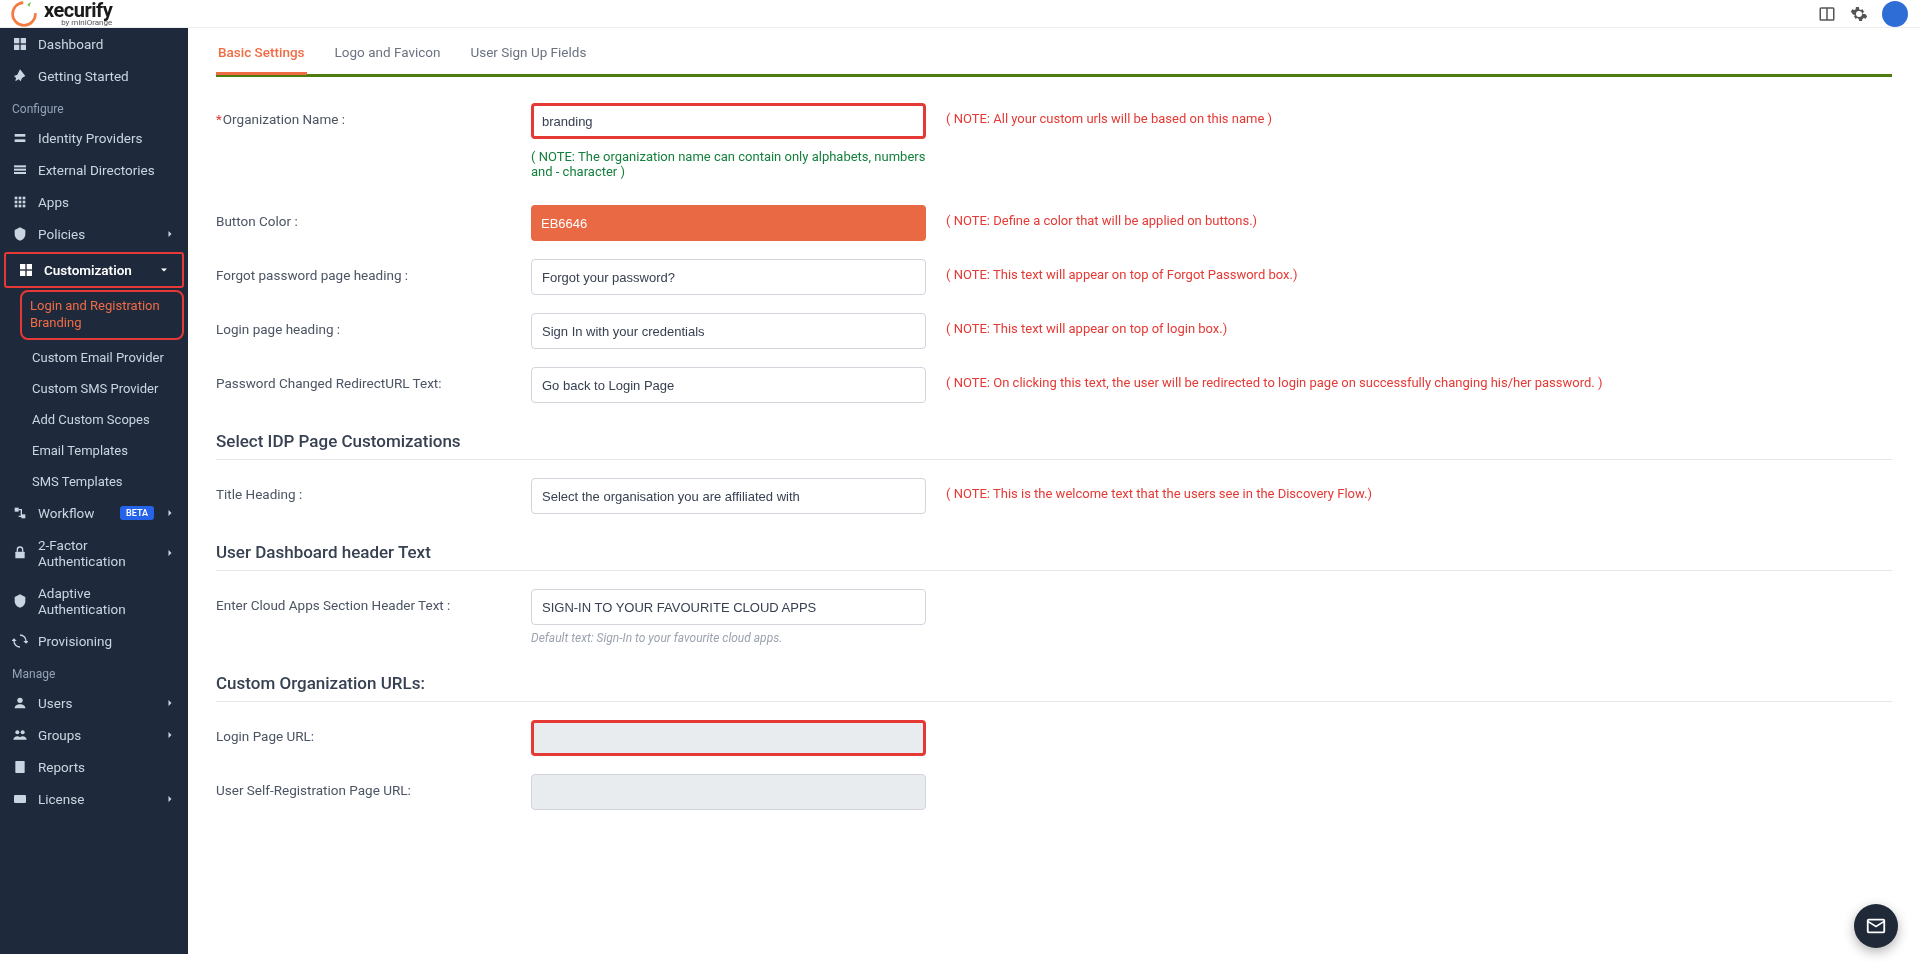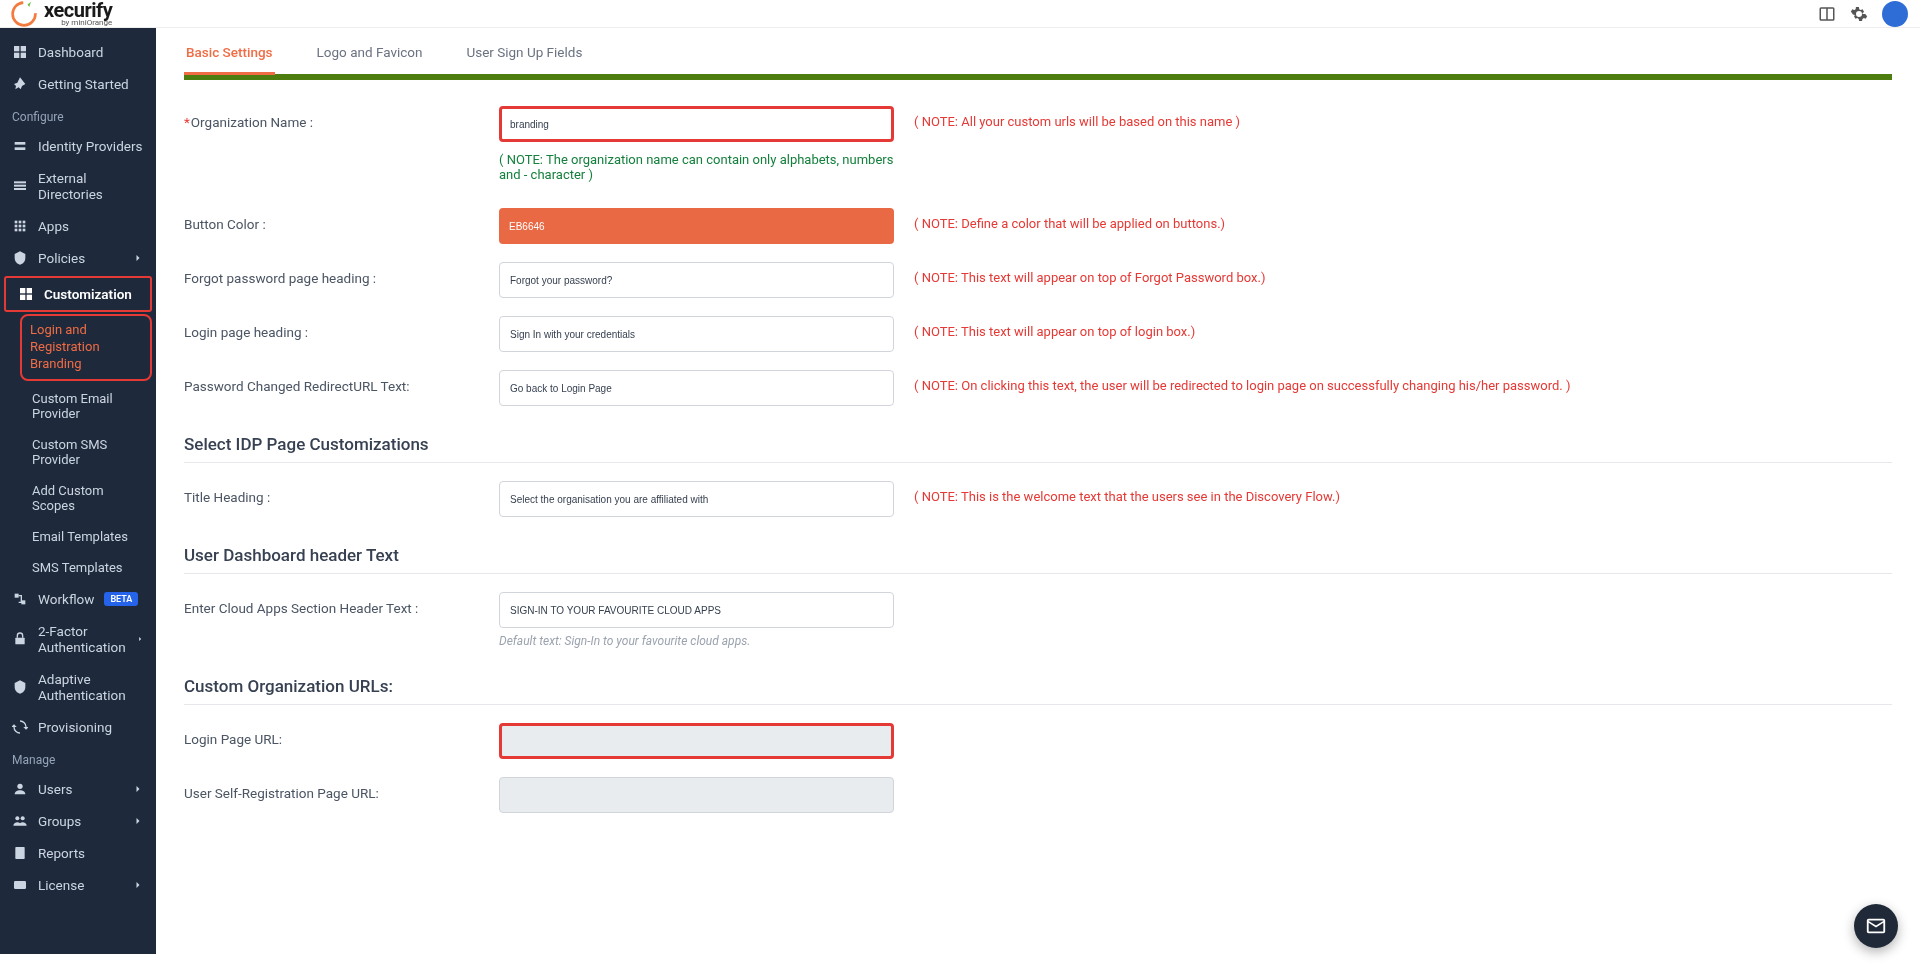--- a/index.html
+++ b/index.html
@@ -12,47 +12,47 @@
 .logo-text { font-size: 20px; font-weight: 700; color: #1a1a1a; letter-spacing: -0.5px; line-height: 1; }
 .logo-sub { font-size: 8px; color: #555; text-align: right; margin-top: -2px; }
 .header-right { display: flex; align-items: center; gap: 14px; }
 .header-icon { width: 18px; height: 18px; color: #555; cursor: pointer; }
 .avatar { width: 26px; height: 26px; border-radius: 50%; background: #2e6dd6; cursor: pointer; }
 
 
 .layout { display: flex; height: calc(100vh - 44px); }
 
 
-.sidebar { width: 156px; background: #1e293b; color: #cbd5e1; overflow-y: auto; flex-shrink: 0; padding-top: 8px; }
+.sidebar { width: 188px; background: #1e293b; color: #cbd5e1; overflow-y: auto; flex-shrink: 0; padding-top: 0; }
 .sidebar::-webkit-scrollbar { width: 4px; }
 .sidebar::-webkit-scrollbar-thumb { background: #475569; }
 .nav-item { display: flex; align-items: center; padding: 8px 12px; cursor: pointer; font-size: 13.5px; gap: 10px; position: relative; }
 .nav-icon { width: 16px; height: 16px; flex-shrink: 0; fill: currentColor; }
 .nav-label { flex: 1; }
 .nav-chevron { width: 12px; height: 12px; }
 .nav-section { font-size: 12px; color: #94a3b8; padding: 10px 12px 6px; }
 .nav-item.active { font-weight: 600; color: #fff; }
 .nav-item.highlighted { border: 2px solid #e53935; border-radius: 3px; margin: 2px 4px; }
 .sub-items { }
 .sub-item { padding: 8px 12px 8px 32px; font-size: 13px; cursor: pointer; }
 .sub-item.active { color: #ef6c45; border: 2px solid #e53935; border-radius: 8px; margin: 2px 4px 2px 20px; padding: 6px 8px; line-height: 1.3; }
 .badge { background: #2563eb; color: #fff; font-size: 9px; padding: 2px 6px; border-radius: 3px; font-weight: 600; }
 
 
 .main { flex: 1; overflow-y: auto; padding: 0 28px 40px 28px; }
-.tabs { display: flex; gap: 40px; border-bottom: 6px solid #4d7c0f; margin-top: 4px; }
+.tabs { display: flex; gap: 26px; border-bottom: 3px solid #4d7c0f; margin-top: 4px; }
 .tab { padding: 12px 2px; font-size: 13.5px; color: #6b7280; cursor: pointer; border-bottom: 3px solid transparent; margin-bottom: -1px; }
 .tab.active { color: #ef6c45; border-bottom-color: #ef6c45; font-weight: 500; }
 
 .form-section { margin-top: 26px; }
 .form-row { display: flex; align-items: flex-start; margin-bottom: 18px; }
 .form-label { width: 315px; flex-shrink: 0; font-size: 13.5px; color: #4b5563; padding-top: 8px; }
 .req { color: #e53935; margin-right: 1px; }
 .form-input-wrap { width: 395px; flex-shrink: 0; }
-.form-input { width: 100%; height: 36px; border: 1px solid #d1d5db; border-radius: 4px; padding: 0 10px; font-size: 10px; color: #374151; outline: none; }
+.form-input { width: 100%; height: 36px; border: 1px solid #d1d5db; border-radius: 4px; padding: 0 10px; font-size: 13px; color: #374151; outline: none; }
 .form-input.highlighted { border: 3px solid #e53935; padding: 0 8px; }
 .form-input.color-input { background: #e96944; color: #fff; border: none; }
 .form-input.readonly { background: #e9ecef; color: #9ca3af; }
 .form-note { margin-left: 20px; font-size: 13px; color: #e53935; padding-top: 8px; flex: 1; }
 .form-subnote { font-size: 13px; color: #15803d; margin-top: 10px; margin-bottom: 8px; }
 .form-subnote-italic { font-size: 12px; color: #9ca3af; font-style: italic; margin-top: 6px; }
 
 .section-heading { font-size: 17px; font-weight: 500; color: #374151; margin-top: 28px; margin-bottom: 8px; }
 .section-divider { border: none; border-top: 1px solid #e5e7eb; margin-bottom: 18px; }
 

